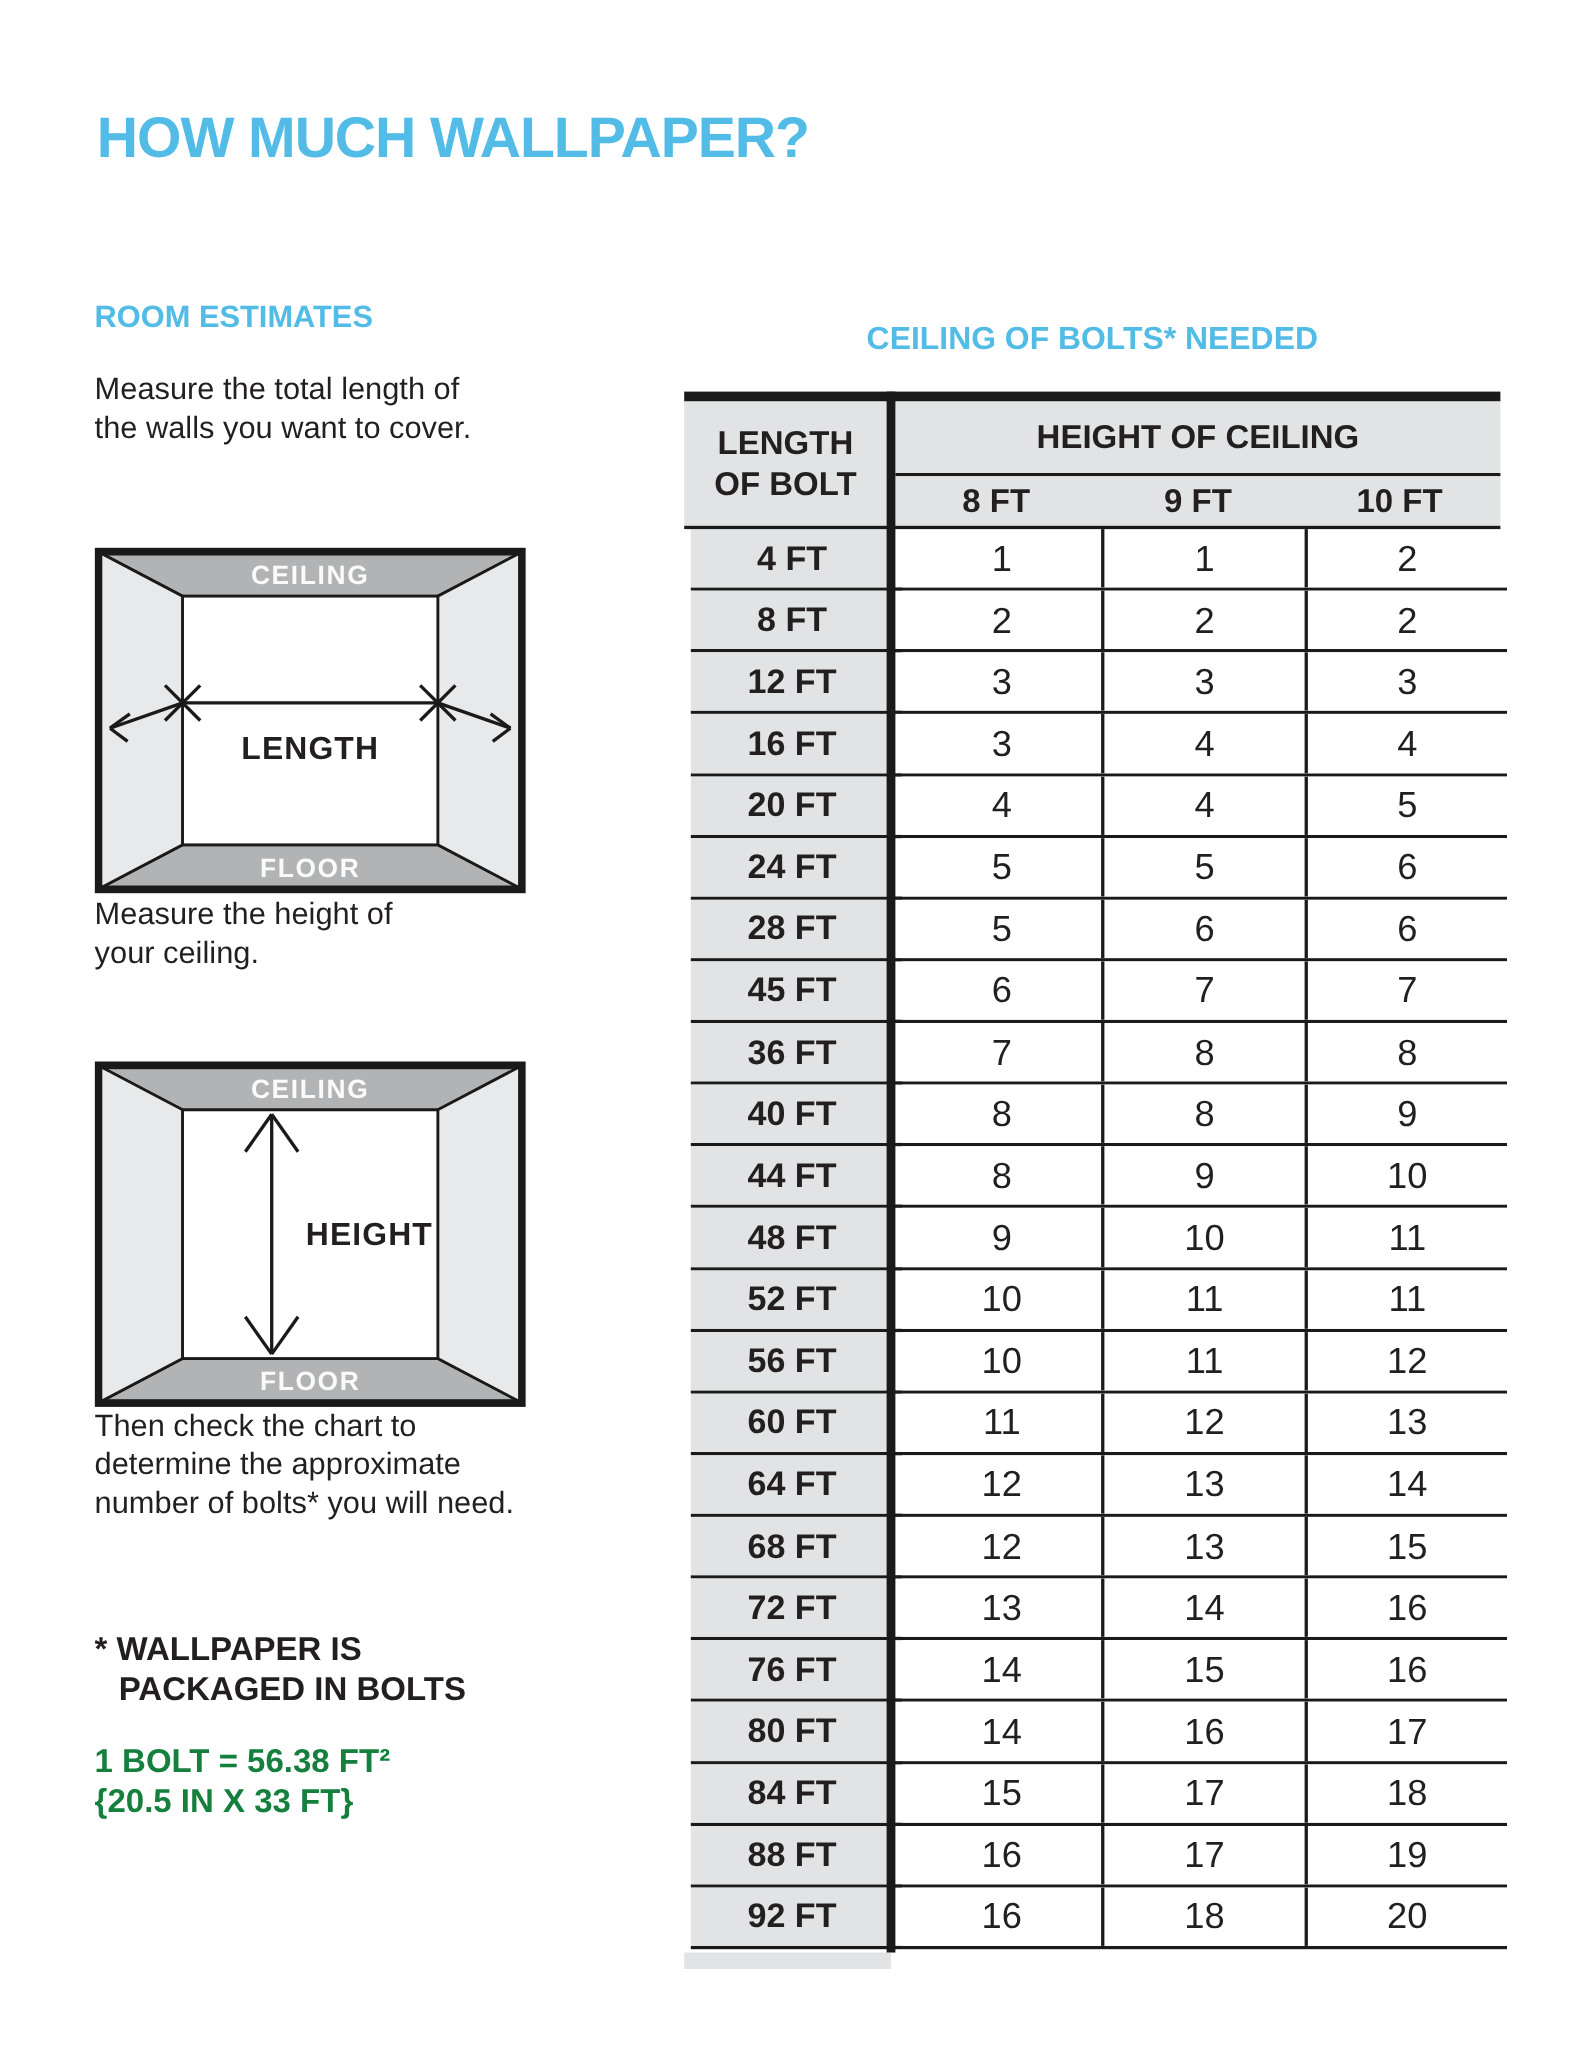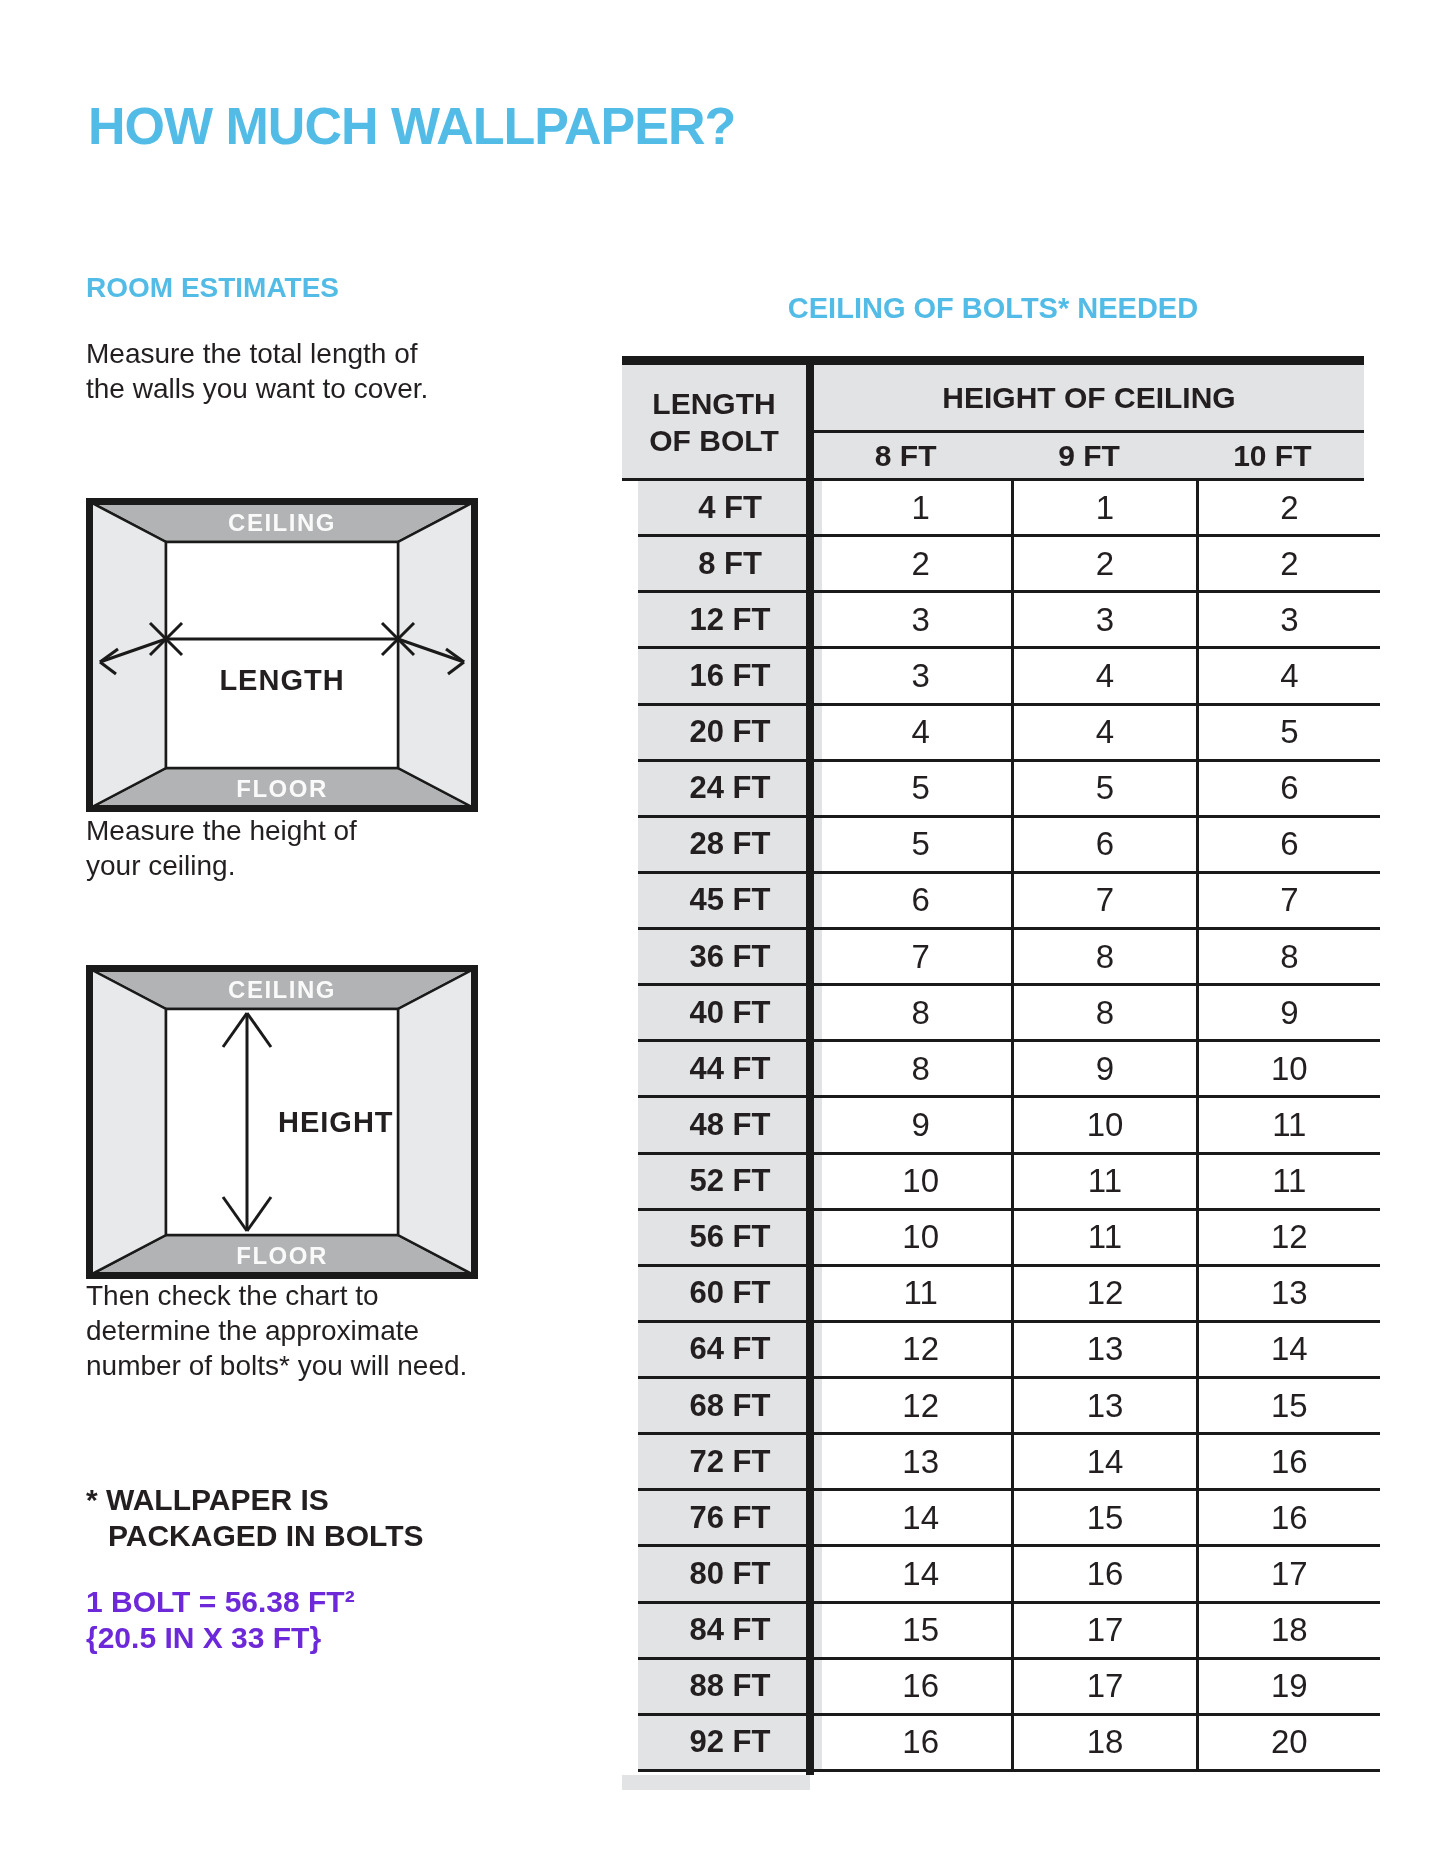--- a/index.html
+++ b/index.html
@@ -30,21 +30,21 @@
   #para-length{top:336px;}
   #para-height{top:813px;}
   #para-chart{top:1278px;}
   .footnote{
     left:86px;top:1482px;
     font-size:30px;font-weight:bold;line-height:36px;color:#231f20;
   }
   .footnote .indent{padding-left:22px;}
   .bolt-spec{
     left:86px;top:1584px;
-    font-size:30px;font-weight:bold;line-height:36px;color:#6d28d9;
+    font-size:30px;font-weight:bold;line-height:36px;color:#15803d;
   }
   .diagram{left:86px;width:392px;height:400px;font-weight:bold;}
   #diagram-length{top:455px;}
   #diagram-height{top:922px;}
   .diagram svg{display:block;width:100%;height:100%;}
   .diag-surface-label{
     font-size:24px;fill:#fafafa;letter-spacing:1.5px;
     font-family:"Liberation Sans", sans-serif;
   }
   .diag-measure-label{
@@ -75,21 +75,21 @@
   .t-colgroup-line{left:192px;top:74px;width:550px;height:3px;background:#1a1a1a;}
   .t-subheads{
     left:192px;top:77px;width:550px;height:45px;background:#e2e3e4;
     display:flex;
   }
   .t-subheads span{
     flex:1;display:flex;align-items:center;justify-content:center;
     font-size:30px;font-weight:bold;color:#231f20;
   }
   .t-headline{left:0;top:122px;width:742px;height:3px;background:#1a1a1a;z-index:4;}
-  #table-rows{left:16px;top:125px;width:742px;}
+  #table-rows{left:6px;top:125px;width:742px;}
   .trow{
     display:flex;width:742px;height:56.13px;
     box-sizing:border-box;border-bottom:3px solid #1a1a1a;
   }
   .tlabel{
     width:184px;background:#e2e3e4;
     display:flex;align-items:center;justify-content:center;
     font-size:31px;font-weight:bold;color:#231f20;white-space:nowrap;
   }
   .tgap{width:8px;}

